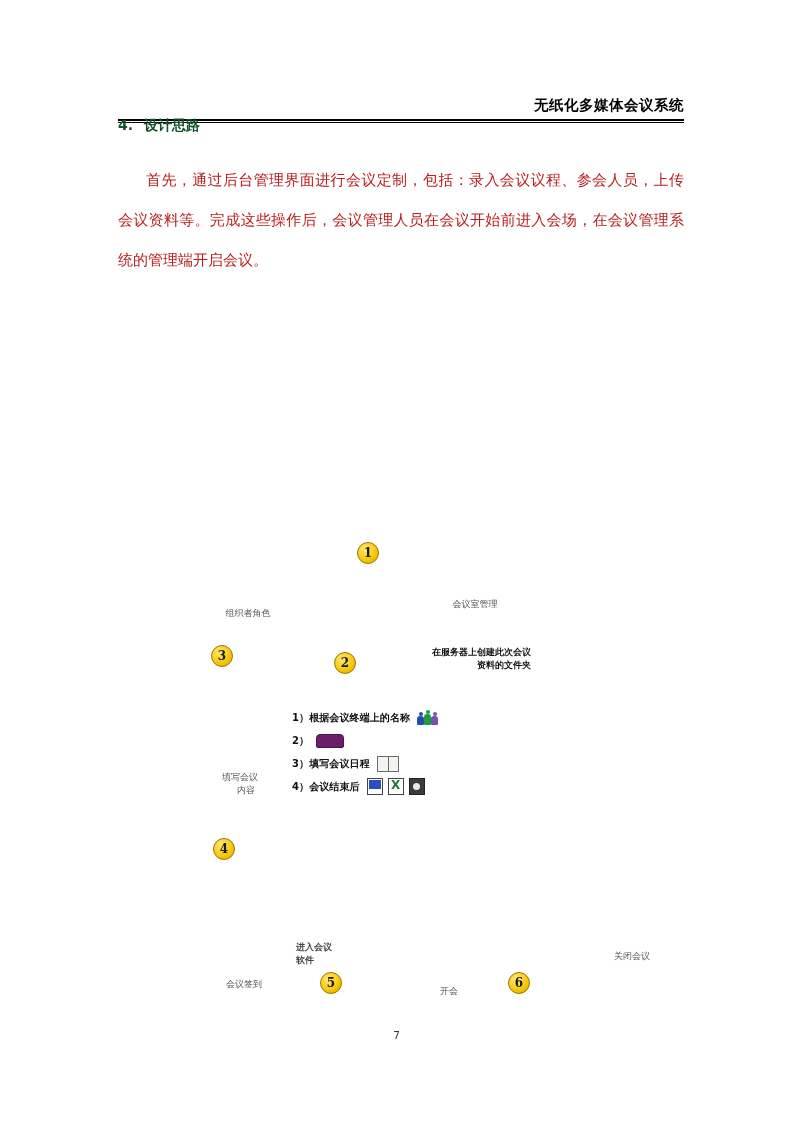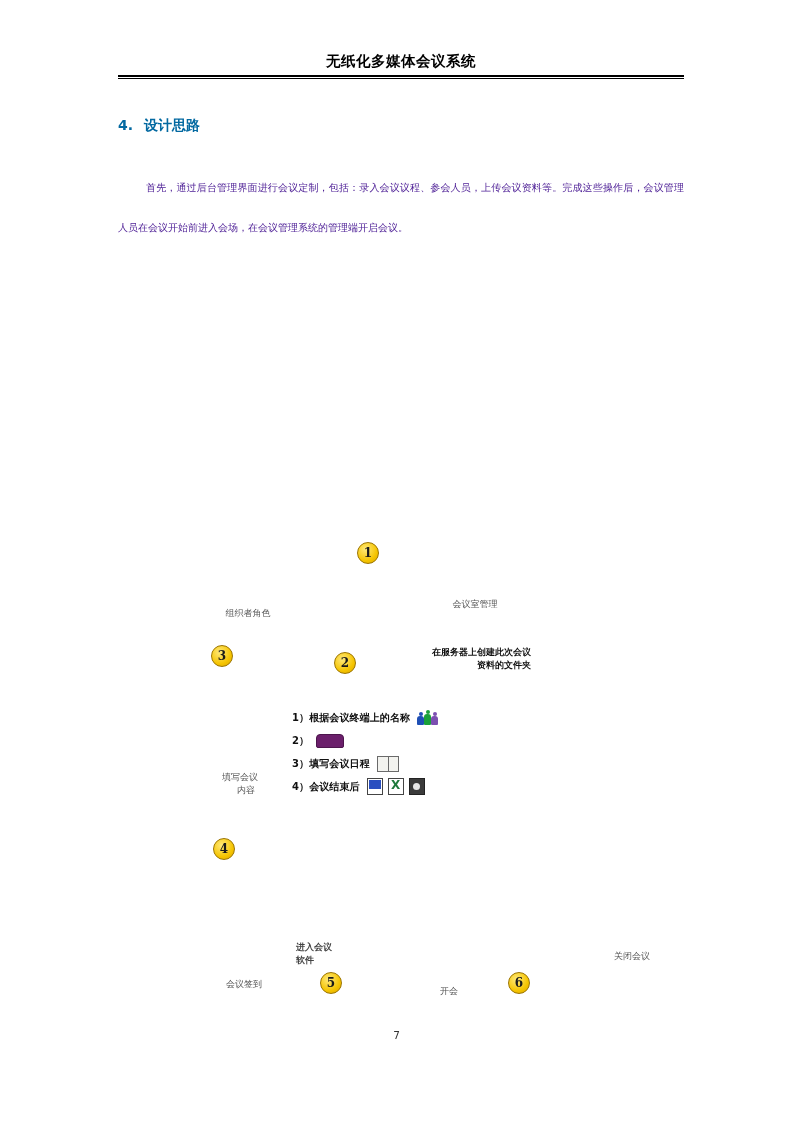--- a/index.html
+++ b/index.html
@@ -21,58 +21,59 @@
   }
 
   
   .header {
     position: absolute;
     left: 118px;
     top: 52px;
     width: 566px;
   }
   .header-title {
-    text-align: center;
+    text-align: right;
     font-family: "DejaVu Sans", "Liberation Sans", sans-serif;
     font-weight: bold;
     font-size: 14.5px;
     letter-spacing: 0.5px;
     color: #000000;
     line-height: 1.35;
+    margin-top: 44px;
   }
   .header-rule {
     margin-top: 3px;
     border-top: 2.2px solid #000000;
     border-bottom: 1.1px solid #000000;
     height: 1.6px;
     box-sizing: content-box;
   }
 
   
   .section-heading {
     position: absolute;
     left: 118px;
     top: 117px;
     font-family: "DejaVu Sans", "Liberation Sans", sans-serif;
     font-weight: bold;
     font-size: 14px;
-    color: #0369a1;
+    color: #14532d;
     white-space: nowrap;
   }
   .section-heading .num { margin-right: 11px; }
 
   
   .body-text {
     position: absolute;
     left: 118px;
-    top: 168px;
+    top: 160px;
     width: 566px;
     font-family: "DejaVu Sans", "Liberation Sans", sans-serif;
-    font-size: 10px;
-    color: #4c1d95;
+    font-size: 15px;
+    color: #b91c1c;
   }
   .para {
     margin: 0 0 13px 0;
     line-height: 40px;
     text-align: justify;
     text-justify: inter-ideograph;
     text-indent: 28px;
   }
   .para:last-child { margin-bottom: 0; }
 

